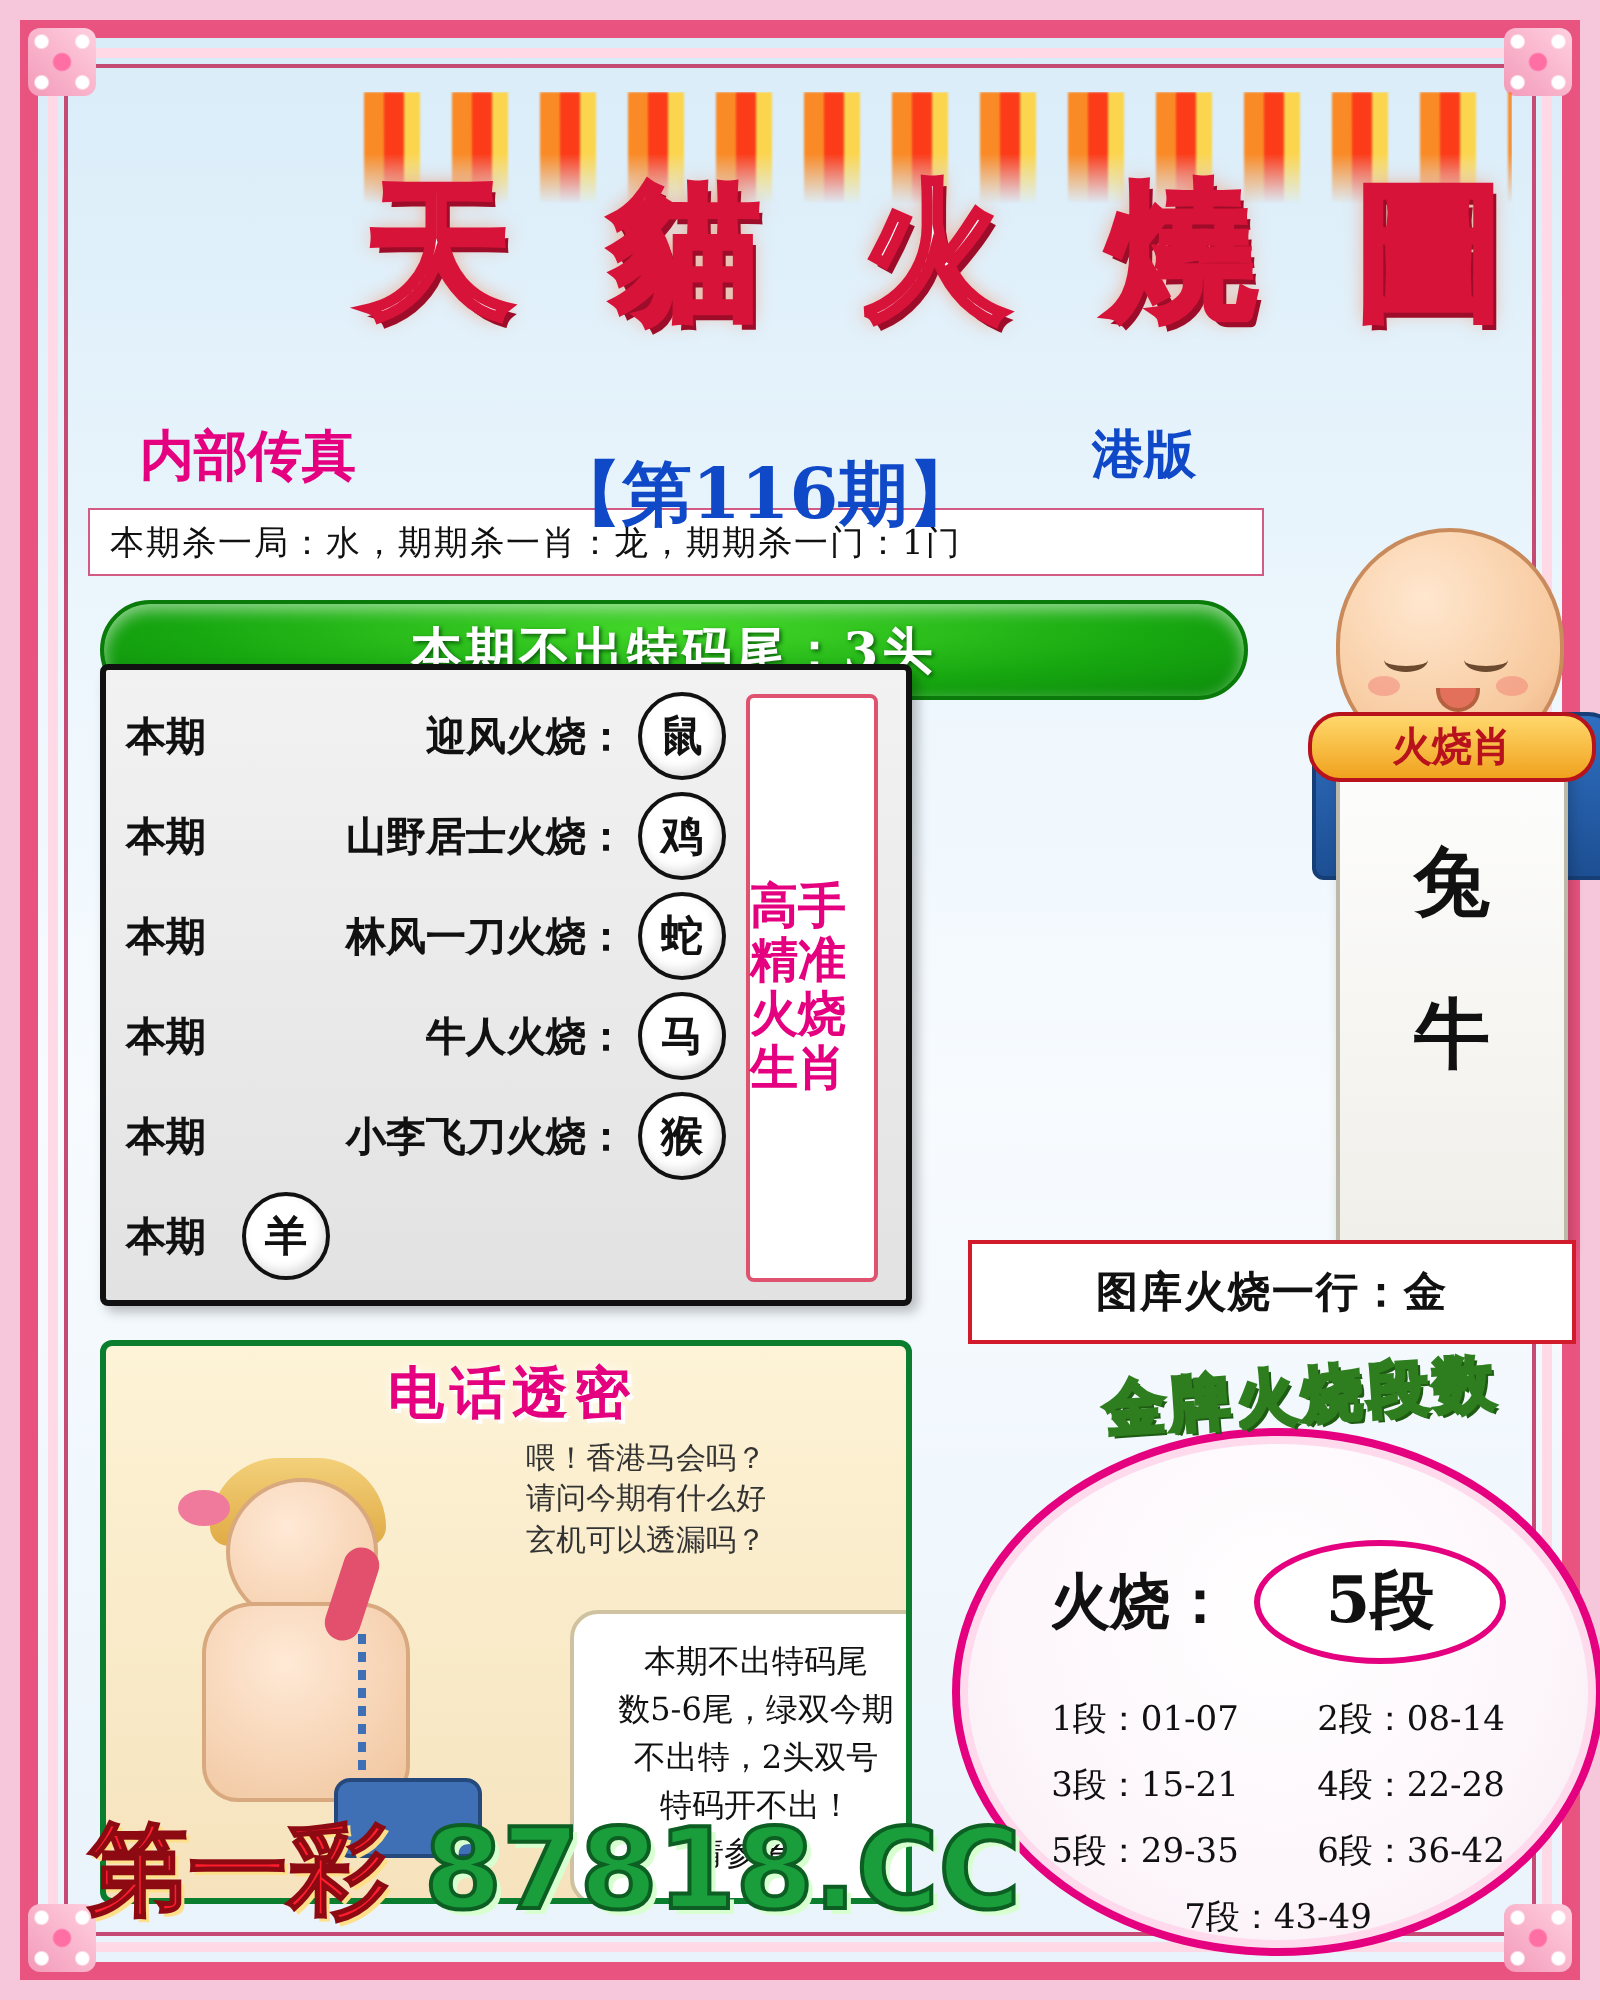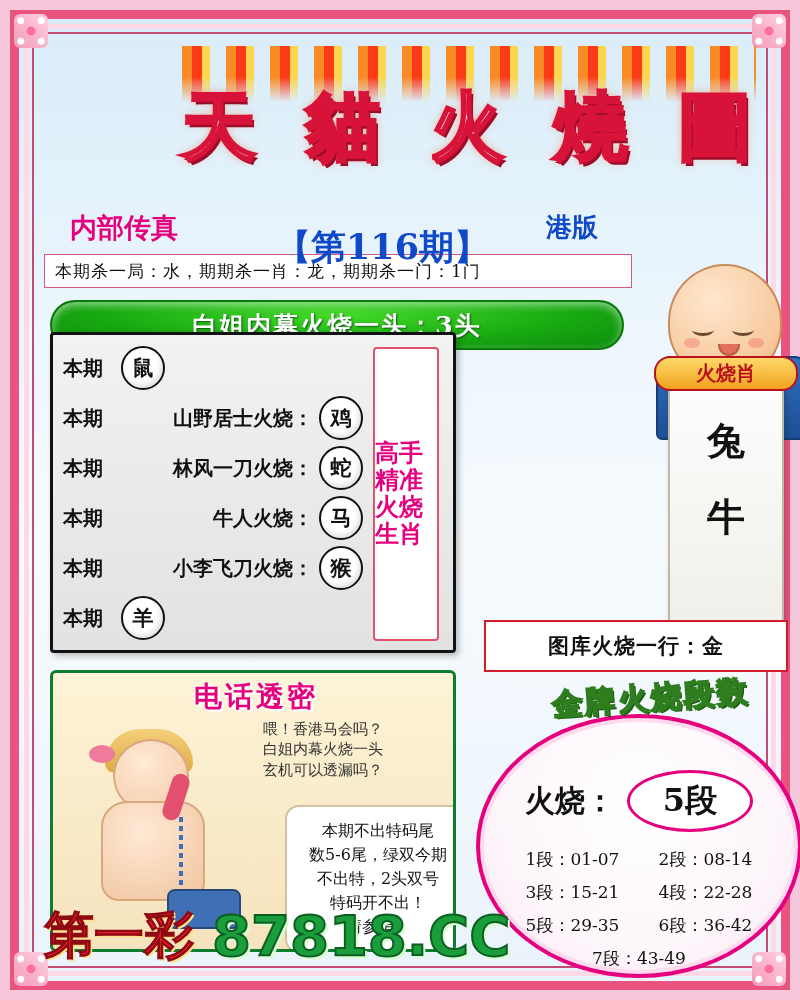--- a/index.html
+++ b/index.html
@@ -375,27 +375,28 @@
       <div class="sub-left">内部传真</div>
       <div class="sub-mid">【第116期】</div>
       <div class="sub-right">港版</div>
     </div>
 
     <div class="killbar">
       <span>本期杀一局：水，期期杀一肖：龙，期期杀一门：1门</span>
     </div>
 
     <div class="greenpill">
-      <span>白姐内幕火烧一头：3头</span>
+      <span>本期不出特码尾：3头</span>
     </div>
 
     <div class="list-panel">
       <div class="list-rows">
         <div class="lrow">
           <div class="tag">本期</div>
+          <div class="mid">迎风火烧：</div>
           <div class="ball">鼠</div>
         </div>
         <div class="lrow">
           <div class="tag">本期</div>
           <div class="mid">山野居士火烧：</div>
           <div class="ball">鸡</div>
         </div>
         <div class="lrow">
           <div class="tag">本期</div>
           <div class="mid">林风一刀火烧：</div>
@@ -437,21 +438,21 @@
       <div class="scroll-label">火烧肖</div>
     </div>
 
     <div class="goldrow">
       <span>图库火烧一行：金</span>
     </div>
 
     <div class="phone-panel">
       <div class="phone-title">电话透密</div>
       <div class="bubble" style="white-space:pre-line">喂！香港马会吗？
-白姐内幕火烧一头
+请问今期有什么好
 玄机可以透漏吗？</div>
       <div class="girl">
         <div class="hair"></div>
         <div class="bow"></div>
         <div class="head"></div>
         <div class="body"></div>
         <div class="cord"></div>
         <div class="phone-h"></div>
         <div class="phone-base"></div>
       </div>

